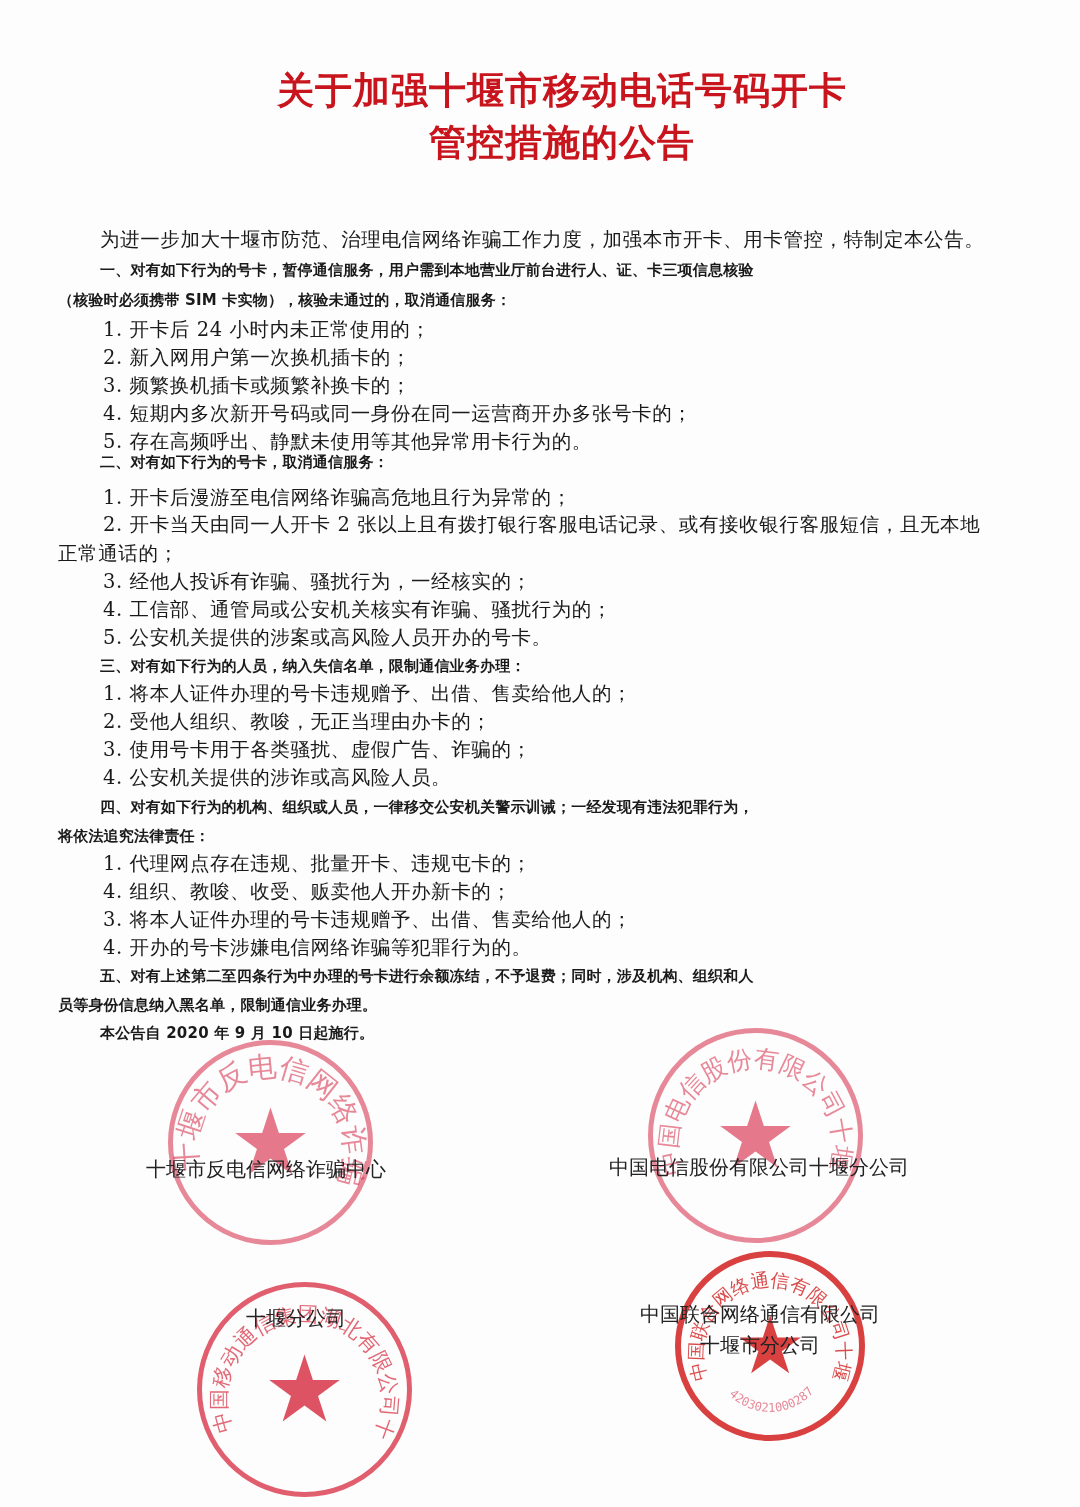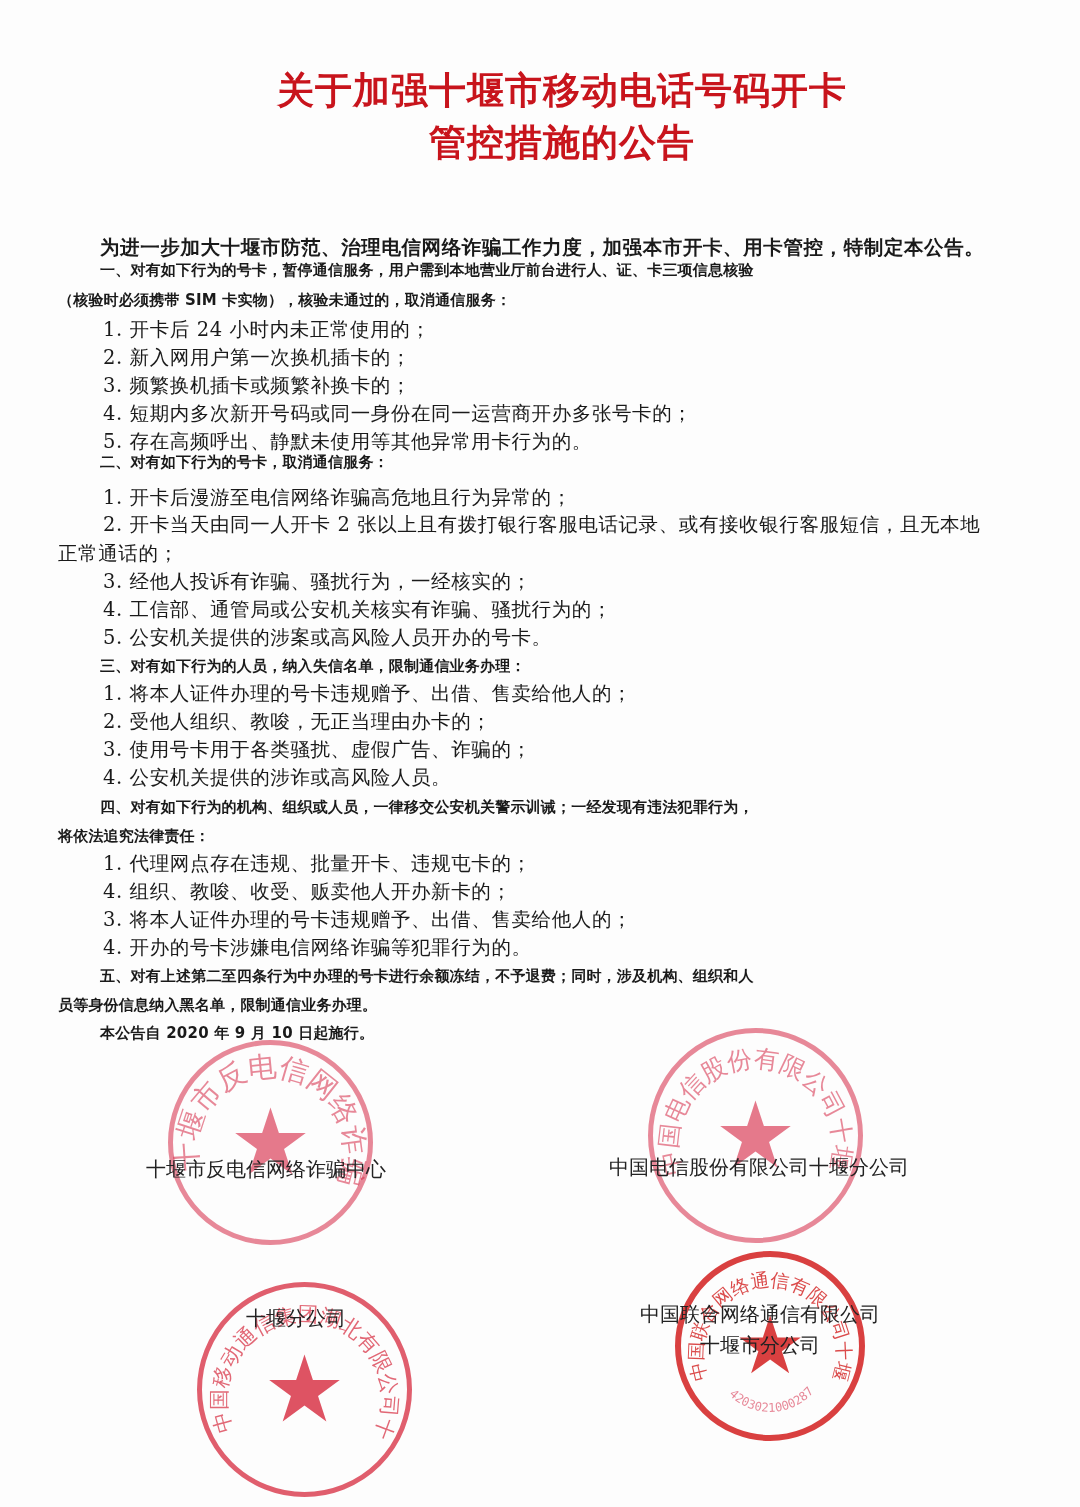--- a/index.html
+++ b/index.html
@@ -41,21 +41,21 @@
   }
 </style>
 </head>
 <body>
 
 <div>
 
   <div class="title t1">关于加强十堰市移动电话号码开卡</div>
   <div class="title t2">管控措施的公告</div>
 
-  <div class="line ind1" style="top:234px;font-weight:bold;">为进一步加大十堰市防范、治理电信网络诈骗工作力度，加强本市开卡、用卡管控，特制定本公告。</div>
+  <div class="line ind1" style="top:226px;">为进一步加大十堰市防范、治理电信网络诈骗工作力度，加强本市开卡、用卡管控，特制定本公告。</div>
 
   <div class="line bold ind1" style="top:256px;">一、对有如下行为的号卡，暂停通信服务，用户需到本地营业厅前台进行人、证、卡三项信息核验</div>
   <div class="line bold ind0" style="top:286px;">（核验时必须携带 SIM 卡实物），核验未通过的，取消通信服务：</div>
   <div class="line ind2" style="top:316px;">1. 开卡后 24 小时内未正常使用的；</div>
   <div class="line ind2" style="top:344px;">2. 新入网用户第一次换机插卡的；</div>
   <div class="line ind2" style="top:372px;">3. 频繁换机插卡或频繁补换卡的；</div>
   <div class="line ind2" style="top:400px;">4. 短期内多次新开号码或同一身份在同一运营商开办多张号卡的；</div>
   <div class="line ind2" style="top:428px;text-align:right;">5. 存在高频呼出、静默未使用等其他异常用卡行为的。</div>
 
   <div class="line bold ind1" style="top:448px;">二、对有如下行为的号卡，取消通信服务：</div>

